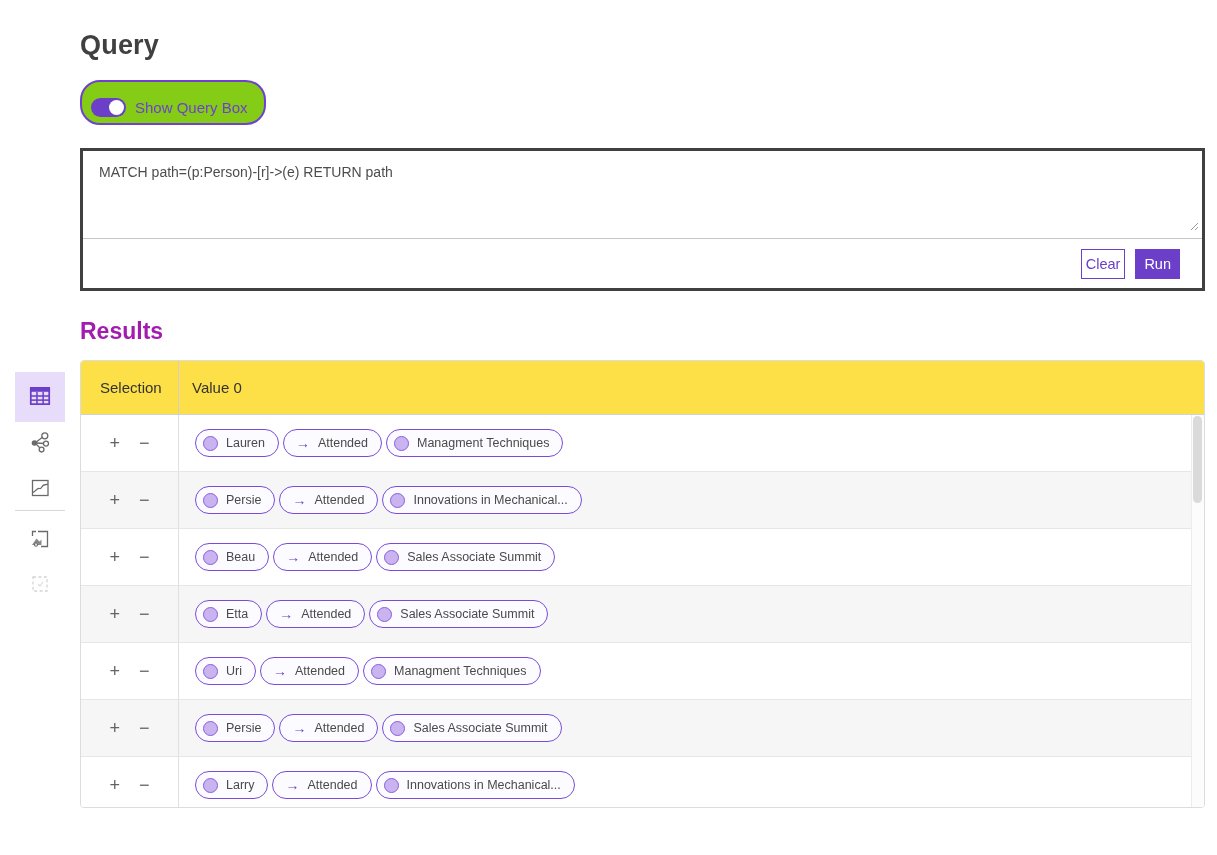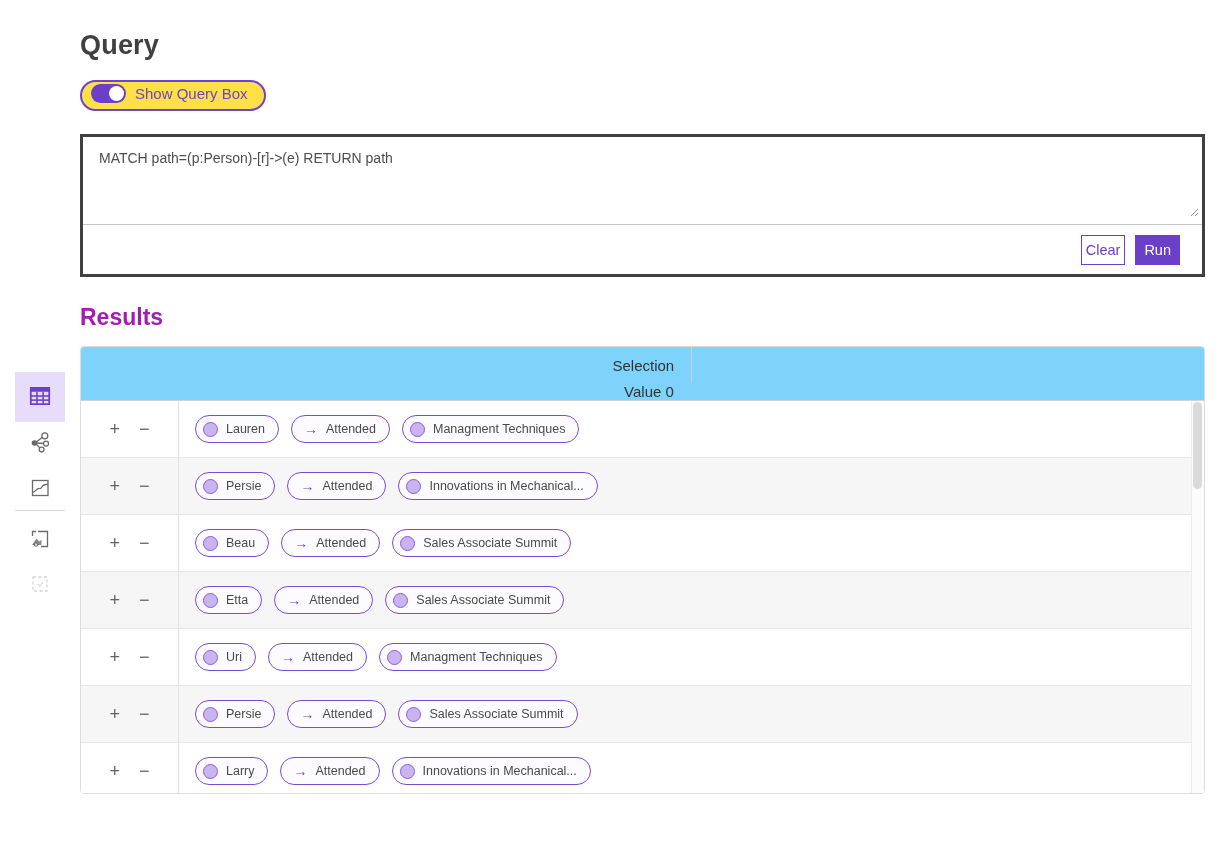--- a/index.html
+++ b/index.html
@@ -7,50 +7,50 @@
   body { font-family: "Liberation Sans", sans-serif; color: #4d4d4d; position: relative; }
 
   .main { position: absolute; left: 80px; top: 0; width: 1125px; }
 
   
   .page-title { margin-top: 30px; font-size: 27px; font-weight: bold; color: #404040; letter-spacing: .2px; }
   .intro-row { margin-top: 19px; display: flex; justify-content: space-between; align-items: flex-start; }
   .intro-text { font-size: 14px; color: #4f4f4f; }
   .learn-link { display: inline-block; margin-top: 9px; font-size: 14px; font-weight: bold; color: #38245c; text-decoration: underline; cursor: pointer; }
 
-  .toggle-pill { display: inline-flex; align-items: center; gap: 9px; border: 2px solid #6f41cf; border-radius: 20px; padding: 2px 16px 6px 9px; cursor: pointer; background: #fde047; }
+  .toggle-pill { display: inline-flex; align-items: center; gap: 9px; border: 2px solid #6f41cf; border-radius: 20px; padding: 16px 16px 6px 9px; cursor: pointer; background: #84cc16; }
   .switch { position: relative; width: 35px; height: 19px; border-radius: 10px; background: #c9c9c9; flex: 0 0 auto; }
   .toggle-pill.on .switch { background: #6b3fc8; }
   .switch .knob { position: absolute; top: 2px; left: 2px; width: 15px; height: 15px; border-radius: 50%; background: #ffffff; transition: left .1s; }
   .toggle-pill.on .switch .knob { left: 18px; }
   .toggle-label { font-size: 15px; color: #6f41cf; white-space: nowrap; }
 
   
   .query-box { margin-top: 23px; border: 3px solid #404040; background: #fff; }
   .query-input-wrap { position: relative; border-bottom: 1px solid #c6c6c6; }
   .query-input { display: block; width: 100%; height: 87px; border: none; outline: none; resize: none; padding: 13px 16px; font-family: "Liberation Sans", sans-serif; font-size: 14px; color: #4d4d4d; background: transparent; }
   .resize-grip { position: absolute; right: 3px; bottom: 3px; pointer-events: none; }
   .query-footer { height: 49px; display: flex; justify-content: flex-end; align-items: center; gap: 10px; padding-right: 22px; }
   .btn { font-family: "Liberation Sans", sans-serif; font-size: 14.5px; height: 30px; cursor: pointer; }
   .btn-clear { background: #ffffff; border: 1px solid #6b3fc8; color: #6b3fc8; padding: 0 4px; }
   .btn-run { background: #6b3fc8; border: 1px solid #6b3fc8; color: #ffffff; padding: 0 8px; }
 
   
   .results-title { margin-top: 27px; font-size: 23px; font-weight: bold; color: #a21caf; }
   .results-table { margin-top: 15px; border: 1px solid #dcdcdc; border-radius: 4px; overflow: hidden; background: #fff; }
-  .thead { display: flex; height: 54px; background: #7dd3fc; border-bottom: 1px solid #d2d2d2; align-items: center; font-size: 15px; color: #333333; flex-direction: column; }
+  .thead { display: flex; height: 54px; background: #fde047; border-bottom: 1px solid #d2d2d2; align-items: center; font-size: 15px; color: #333333; }
   .th-selection { width: 98px; padding-left: 19px; border-right: 1px solid #cfcfcf; height: 100%; display: flex; align-items: center; }
   .th-value { flex: 1; padding-left: 13px; }
 
   .tbody { position: relative; height: 392px; overflow: hidden; }
   .trow { display: flex; height: 57px; border-bottom: 1px solid #e6e6e6; background: #ffffff; }
   .trow:nth-child(even) { background: #f6f6f6; }
   .td-selection { width: 98px; border-right: 1px solid #e0e0e0; display: flex; align-items: center; justify-content: center; gap: 15px; }
   .row-act { background: none; border: none; font-size: 18px; line-height: 18px; color: #636363; cursor: pointer; font-family: "Liberation Sans", sans-serif; padding: 0 2px; }
-  .td-value { flex: 1; display: flex; align-items: center; gap: 12px; padding-left: 16px; overflow: hidden; }
+  .td-value { flex: 1; display: flex; align-items: center; gap: 4px; padding-left: 16px; overflow: hidden; }
 
   .chip { display: inline-flex; align-items: center; height: 28px; border: 1.5px solid #7a4bd9; border-radius: 15px; background: #fcfbff; padding: 0 13px 0 7px; gap: 8px; white-space: nowrap; }
   .chip-label { font-size: 12.5px; color: #4a4a4a; }
   .node-dot { width: 15px; height: 15px; border-radius: 50%; background: #c9b4ef; border: 1.5px solid #8a5ede; flex: 0 0 auto; }
   .chip-rel { padding-left: 12px; }
   .rel-arrow { color: #6b3fc8; font-size: 14px; line-height: 14px; }
 
   .scroll-track { position: absolute; top: 0; right: 0; bottom: 0; width: 13px; background: #fcfcfc; border-left: 1px solid #ececec; }
   .scroll-thumb { position: absolute; top: 1px; right: 2px; width: 9px; height: 87px; border-radius: 5px; background: #dadada; cursor: pointer; }
 

